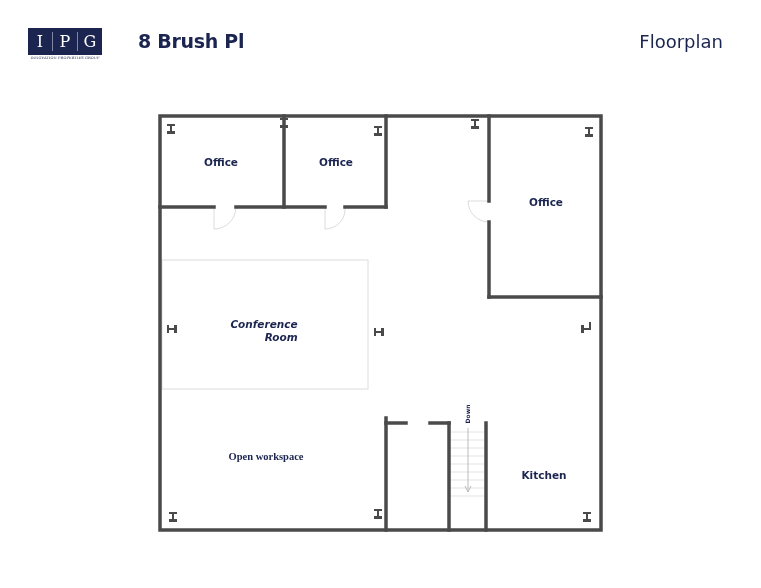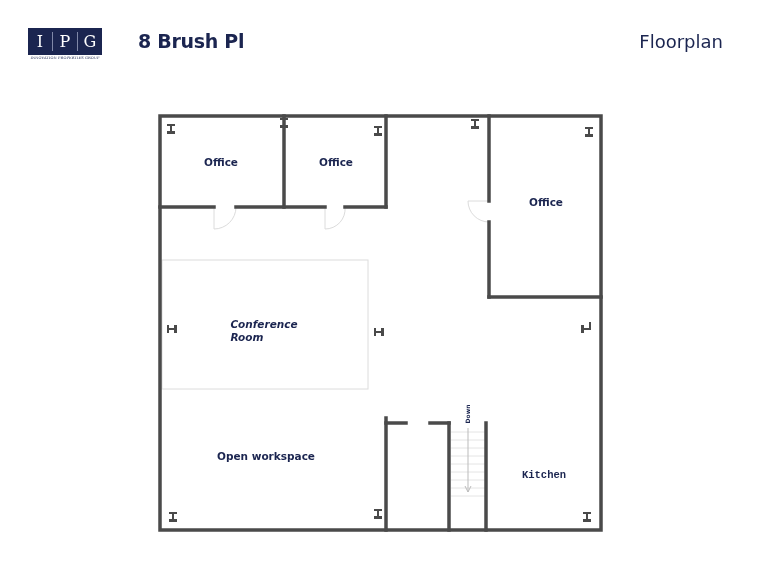--- a/index.html
+++ b/index.html
@@ -4,21 +4,21 @@
 <style>
   html, body { margin: 0; padding: 0; background: #ffffff; }
   body { width: 761px; height: 588px; position: relative; overflow: hidden; font-family: "DejaVu Sans", sans-serif; }
   .logo { position: absolute; left: 28px; top: 28px; width: 74px; height: 27px; background: #1b2550; display: flex; align-items: center; justify-content: space-around; }
   .logo-letter { color: #fff; font-family: "DejaVu Serif", serif; font-size: 16px; line-height: 27px; width: 24px; text-align: center; }
   .logo-sep { width: 1px; height: 19px; background: #8088a8; }
   .logo-sub { position: absolute; left: 28px; top: 56px; width: 74px; font-family: "DejaVu Serif", serif; font-size: 3.6px; letter-spacing: 0.1px; color: #1b2550; text-align: center; white-space: nowrap; }
   .title { position: absolute; left: 138px; top: 30px; font-size: 19px; font-weight: bold; color: #1b2550; letter-spacing: -0.3px; }
   .subtitle { position: absolute; right: 38px; top: 31px; font-size: 18px; color: #1b2550; }
   svg.plan { position: absolute; left: 0; top: 0; }
-  .room-label { position: absolute; font-size: 10.5px; font-weight: bold; color: #1b2550; text-align: left; line-height: 13px; white-space: nowrap; transform: translate(-50%, -50%); }
+  .room-label { position: absolute; font-size: 10.5px; font-weight: bold; color: #1b2550; text-align: right; line-height: 13px; white-space: nowrap; transform: translate(-50%, -50%); }
   .down-label { position: absolute; font-size: 6px; font-weight: bold; color: #1b2550; transform: translate(-50%,-50%) rotate(-90deg); }
 </style>
 </head>
 <body>
 
 <div class="logo">
   <span class="logo-letter">I</span>
   <span class="logo-sep"></span>
   <span class="logo-letter">P</span>
   <span class="logo-sep"></span>
@@ -132,15 +132,15 @@
         <rect x="583" y="519" width="8" height="3"></rect>
       </g>
   </g>
 </svg>
 
 <div class="room-label" style="left:221px; top:162px;">Office</div>
 <div class="room-label" style="left:336px; top:162px;">Office</div>
 <div class="room-label" style="left:546px; top:202px;">Office</div>
 <div class="room-label" style="left:264px; top:331px; white-space:pre-line;font-style:italic;">Conference
 Room</div>
-<div class="room-label" style="left:266px; top:456px;">Open workspace</div>
-<div class="room-label" style="left:544px; top:475px;font-family:Liberation Mono, monospace;">Kitchen</div>
+<div class="room-label" style="left:266px; top:456px;font-family:Liberation Serif, serif;">Open workspace</div>
+<div class="room-label" style="left:544px; top:475px;">Kitchen</div>
 <div class="down-label" style="left:467px; top:414px;">Down</div>
 
 </body></html>

